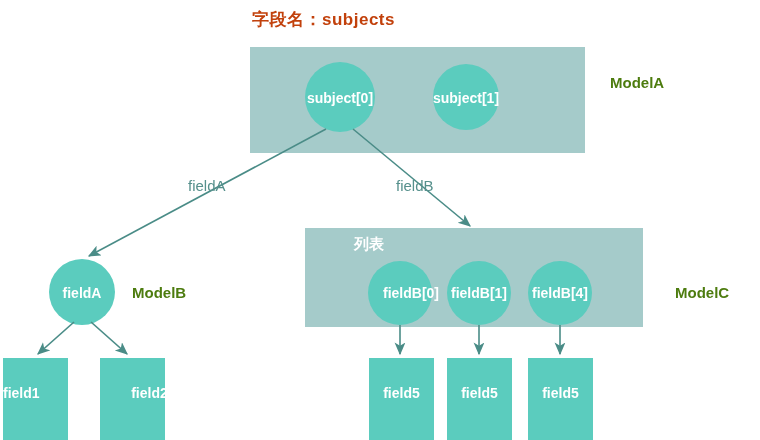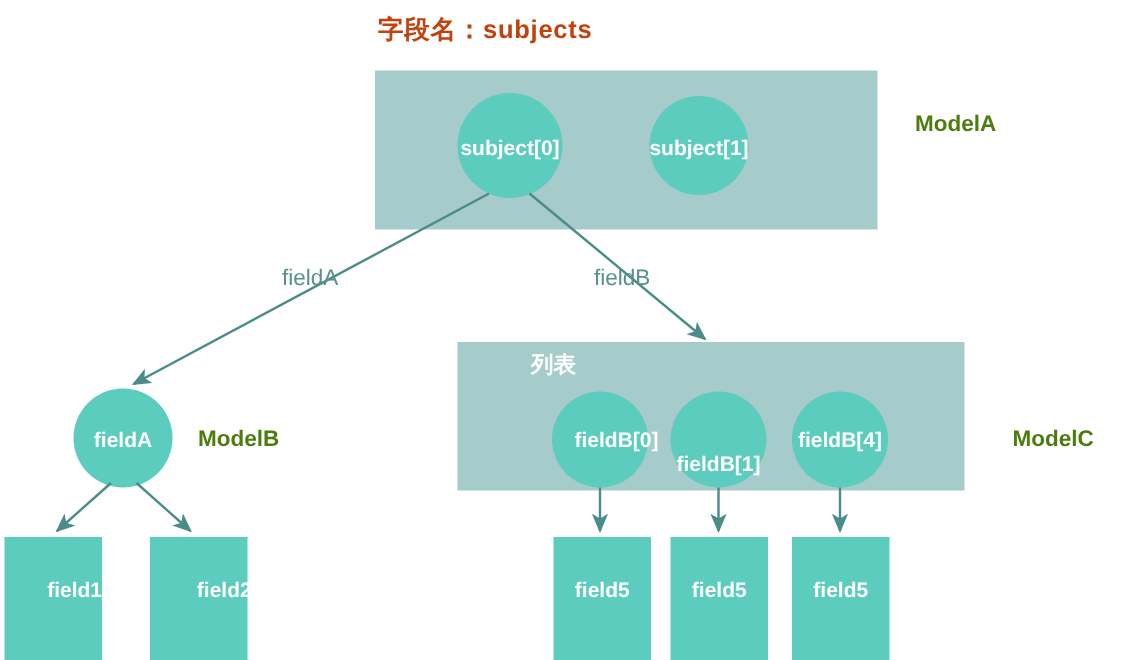--- a/index.html
+++ b/index.html
@@ -118,26 +118,26 @@
   <div class="lbl model-label" style="left:675px; top:285px;">ModelC</div>
 
   <div class="lbl group-caption" style="left:316px; top:236px;">列表</div>
 
   <div class="lbl node-label" style="left:290px; top:91px; width:100px;">subject[0]</div>
   <div class="lbl node-label" style="left:416px; top:91px; width:100px;">subject[1]</div>
 
   <div class="lbl node-label" style="left:52px; top:286px; width:60px;">fieldA</div>
 
   <div class="lbl node-label" style="left:368px; top:286px; width:86px;">fieldB[0]</div>
-  <div class="lbl node-label" style="left:436px; top:302px; width:86px;">fieldB[1]</div>
+  <div class="lbl node-label" style="left:436px; top:286px; width:86px;">fieldB[1]</div>
   <div class="lbl node-label" style="left:517px; top:286px; width:86px;">fieldB[4]</div>
 
   <div class="lbl edge-label" style="left:188px; top:178px;">fieldA</div>
   <div class="lbl edge-label" style="left:396px; top:178px;">fieldB</div>
 
-  <div class="lbl box-label" style="left:3px; top:386px; width:65px; text-align:right;">field1</div>
+  <div class="lbl box-label" style="left:3px; top:386px; width:65px; text-align:left;">field1</div>
   <div class="lbl box-label" style="left:100px; top:386px; width:65px; text-align:center;padding-left:17px;">field2</div>
 
   <div class="lbl box-label" style="left:369px; top:386px; width:65px; text-align:center;">field5</div>
   <div class="lbl box-label" style="left:447px; top:386px; width:65px; text-align:center;">field5</div>
   <div class="lbl box-label" style="left:528px; top:386px; width:65px; text-align:center;">field5</div>
 
 </div>
 
 </body></html>

